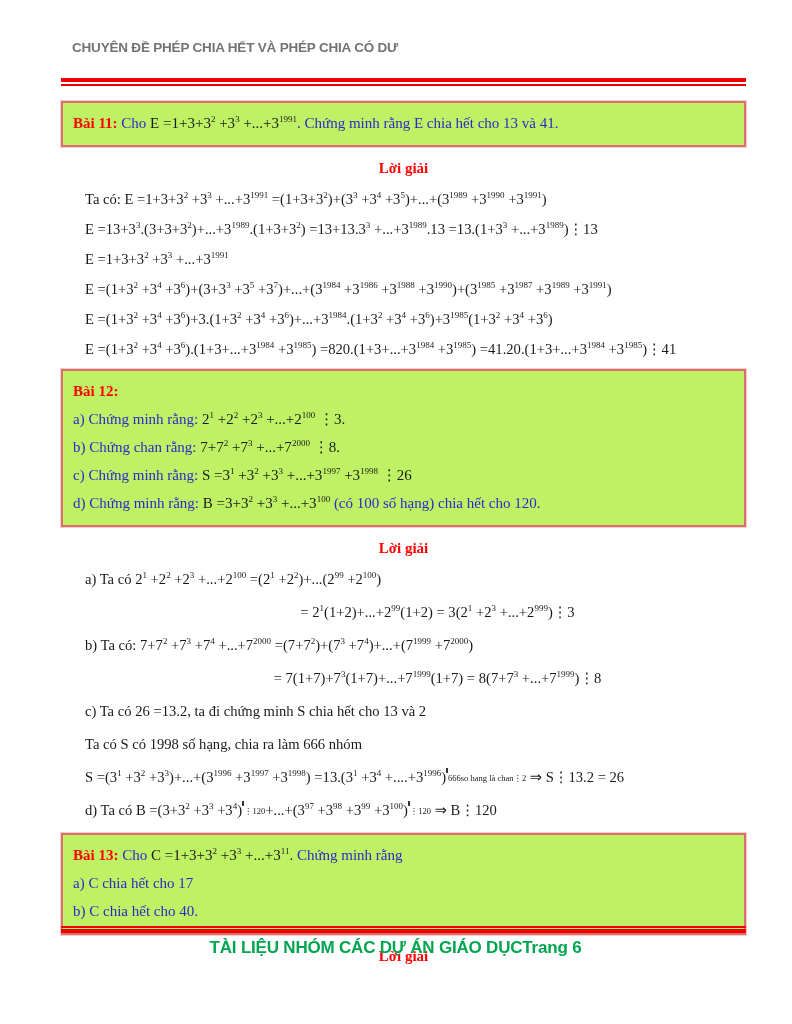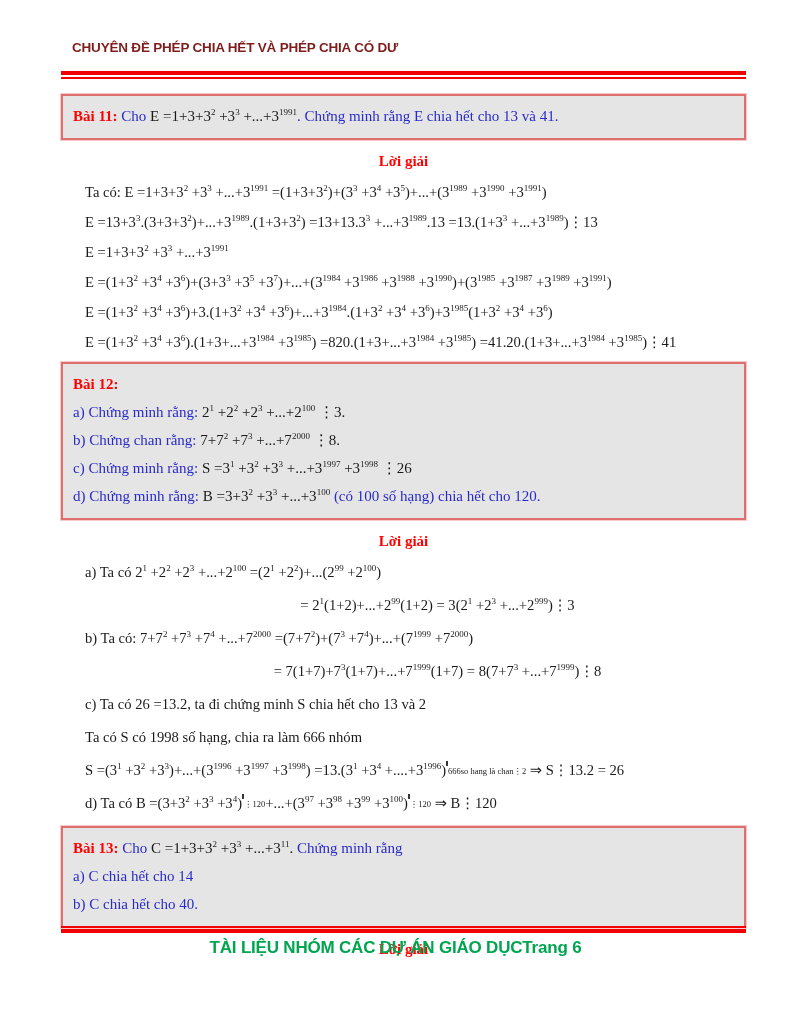--- a/index.html
+++ b/index.html
@@ -1,27 +1,27 @@
 <!DOCTYPE html>
 <html><head>
 <meta charset="utf-8">
 <style>
   html,body{margin:0;padding:0;background:#ffffff;}
   body{width:792px;height:1024px;position:relative;overflow:hidden;
        font-family:"Liberation Serif",serif;color:#1a1a1a;}
   .hdr{margin:40px 46px 0 61px;}
   .hdr-title{font-family:"Liberation Sans",sans-serif;font-weight:bold;
-             color:#7f1d1d;font-size:13.5px;letter-spacing:-0.2px;
-             margin:0 0 16px 11px;}
+             color:#737373;font-size:13.5px;letter-spacing:-0.2px;
+             margin:0 0 23px 11px;}
   .rule-thick{height:4px;background:#f00000;}
   .rule-thin{height:2px;background:#f00000;margin-top:2px;}
   .doc{margin:15px 46px 0 61px;}
   .block{margin:0;}
   .box{border:2px solid #df6f6f;outline:1px solid #f8caca;
-       padding:3px 10px 4px 10px;margin-bottom:11px;background:#e5e5e5;}
+       padding:3px 10px 4px 10px;margin-bottom:11px;background:#bef264;}
   .box .line{margin:7px 0;}
   .center{text-align:center;margin:6px 0 10px 0;}
   .center .line{margin:0;}
   .plain .line{margin:0 0 9px 24px;}
   .plain.wide .line{margin-bottom:12px;}
   .line{white-space:nowrap;font-size:15px;line-height:21px;}
   .line.ind{margin-left:68px;text-align:center;}
   .s-rb{color:#ff0000;font-weight:bold;}
   .s-b{color:#2a2ac8;}
   .s-m{color:#1a1a1a;}
@@ -89,21 +89,21 @@
           <span class="ub-cup"></span>
           <span class="ub-label">⋮120</span>
         </span><span class="s-m">+...+</span><span class="ubrace">
           <span class="ub-content s-m">(3<sup>97</sup> +3<sup>98</sup> +3<sup>99</sup> +3<sup>100</sup>)</span>
           <span class="ub-cup"></span>
           <span class="ub-label">⋮120</span>
         </span><span class="s-m"> ⇒ B⋮120</span></div>
     </div>
     <div class="block box">
       <div class="line"><span class="s-rb">Bài 13: </span><span class="s-b">Cho </span><span class="s-m">C =1+3+3<sup>2</sup> +3<sup>3</sup> +...+3<sup>11</sup>.</span><span class="s-b"> Chứng minh rằng</span></div>
-      <div class="line"><span class="s-b">a) C chia hết cho 14</span></div>
+      <div class="line"><span class="s-b">a) C chia hết cho 17</span></div>
       <div class="line"><span class="s-b">b) C chia hết cho 40.</span></div>
     </div>
     <div class="block center">
       <div class="line"><span class="s-rb">Lời giải</span></div>
     </div>
   </div>
 
 <div class="ftr">
   <div class="rule-thin" style="margin-top:0"></div>
   <div class="rule-thick" style="margin-top:1px"></div>

